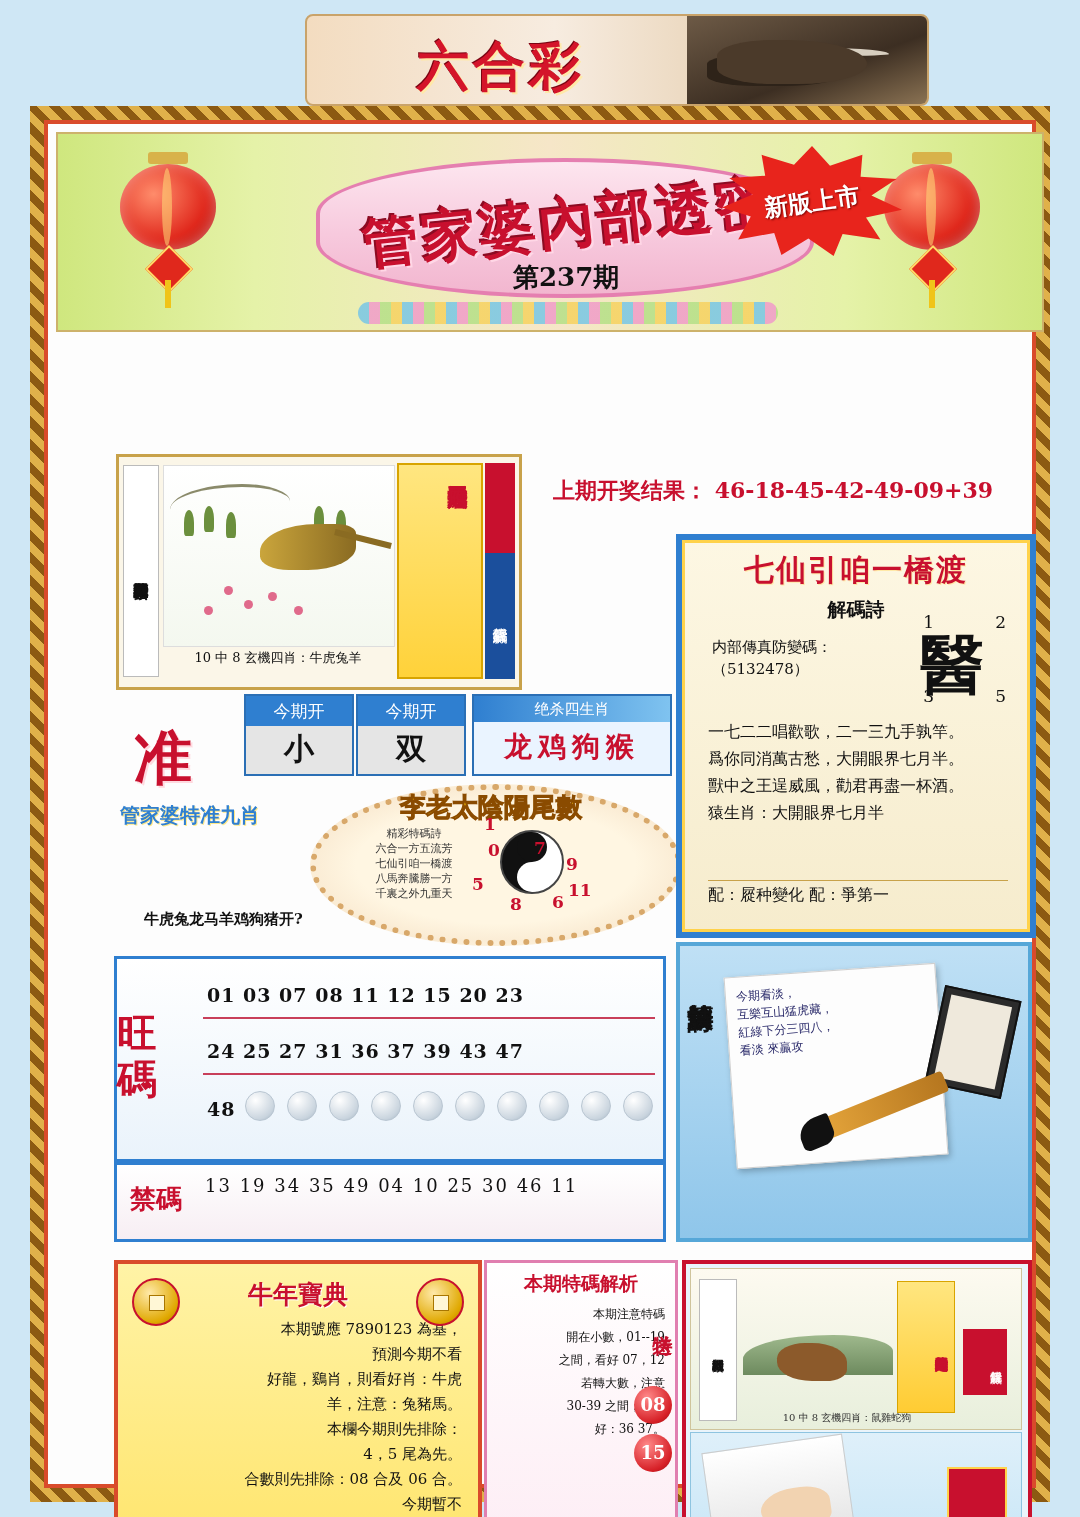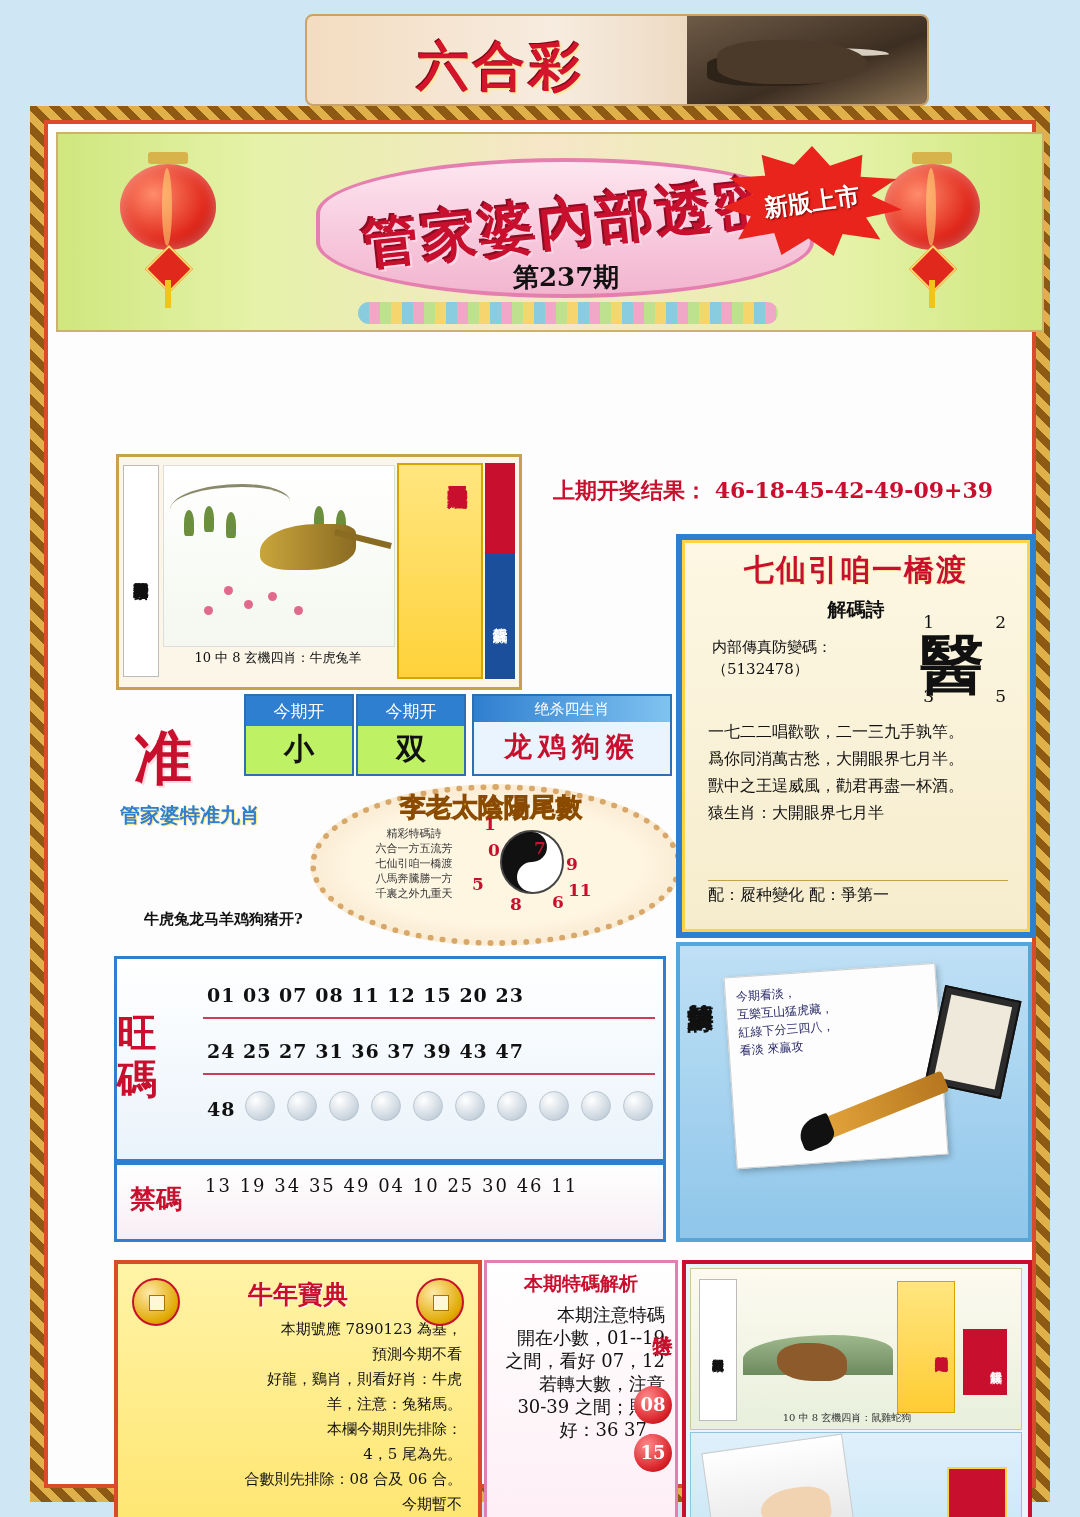--- a/index.html
+++ b/index.html
@@ -180,21 +180,21 @@
 
   
   .zhun{
     position:absolute;left:86px;top:596px;
     font-size:58px;font-weight:bold;color:#c8102e;
     font-family:"DejaVu Serif","Liberation Serif",serif;
     text-shadow:2px 2px 0 #ffd9df;
   }
   .openbox{
     position:absolute;top:570px;width:106px;height:78px;
-    border:2px solid #2b6fb5;background:#bef264;
+    border:2px solid #2b6fb5;background:#e5e5e5;
   }
   .openbox .hd{
     height:30px;line-height:30px;text-align:center;color:#fff;background:#2f7fd0;
     font-size:17px;font-family:"DejaVu Serif","Liberation Serif",serif;
   }
   .openbox .val{
     height:46px;line-height:46px;text-align:center;font-size:30px;font-weight:bold;color:#111;
     font-family:"DejaVu Serif","Liberation Serif",serif;
   }
   #openA{left:196px;}
@@ -392,21 +392,21 @@
   .jiexi{
     position:absolute;left:436px;top:1136px;width:188px;height:344px;
     background:linear-gradient(180deg,#ffffff,#fde9f2);
     border:3px solid #e07fb0;
   }
   .jiexi h3{
     margin:0;padding:8px 0 2px;text-align:center;font-size:19px;color:#c8102e;
     font-family:"DejaVu Serif","Liberation Serif",serif;
   }
   .jiexi .txt{
-    padding:4px 10px;font-size:18px;line-height:23px;color:#111;text-align:right;
+    padding:4px 10px;font-size:12px;line-height:23px;color:#111;text-align:right;
     font-family:"DejaVu Serif","Liberation Serif",serif;
   }
   .tesong{
     position:absolute;left:588px;top:1196px;width:40px;
     writing-mode:vertical-rl;text-orientation:upright;
     font-size:20px;font-weight:bold;color:#c8102e;line-height:26px;
     font-family:"DejaVu Serif","Liberation Serif",serif;
   }
   .redball{
     position:absolute;left:586px;width:38px;height:38px;border-radius:50%;

